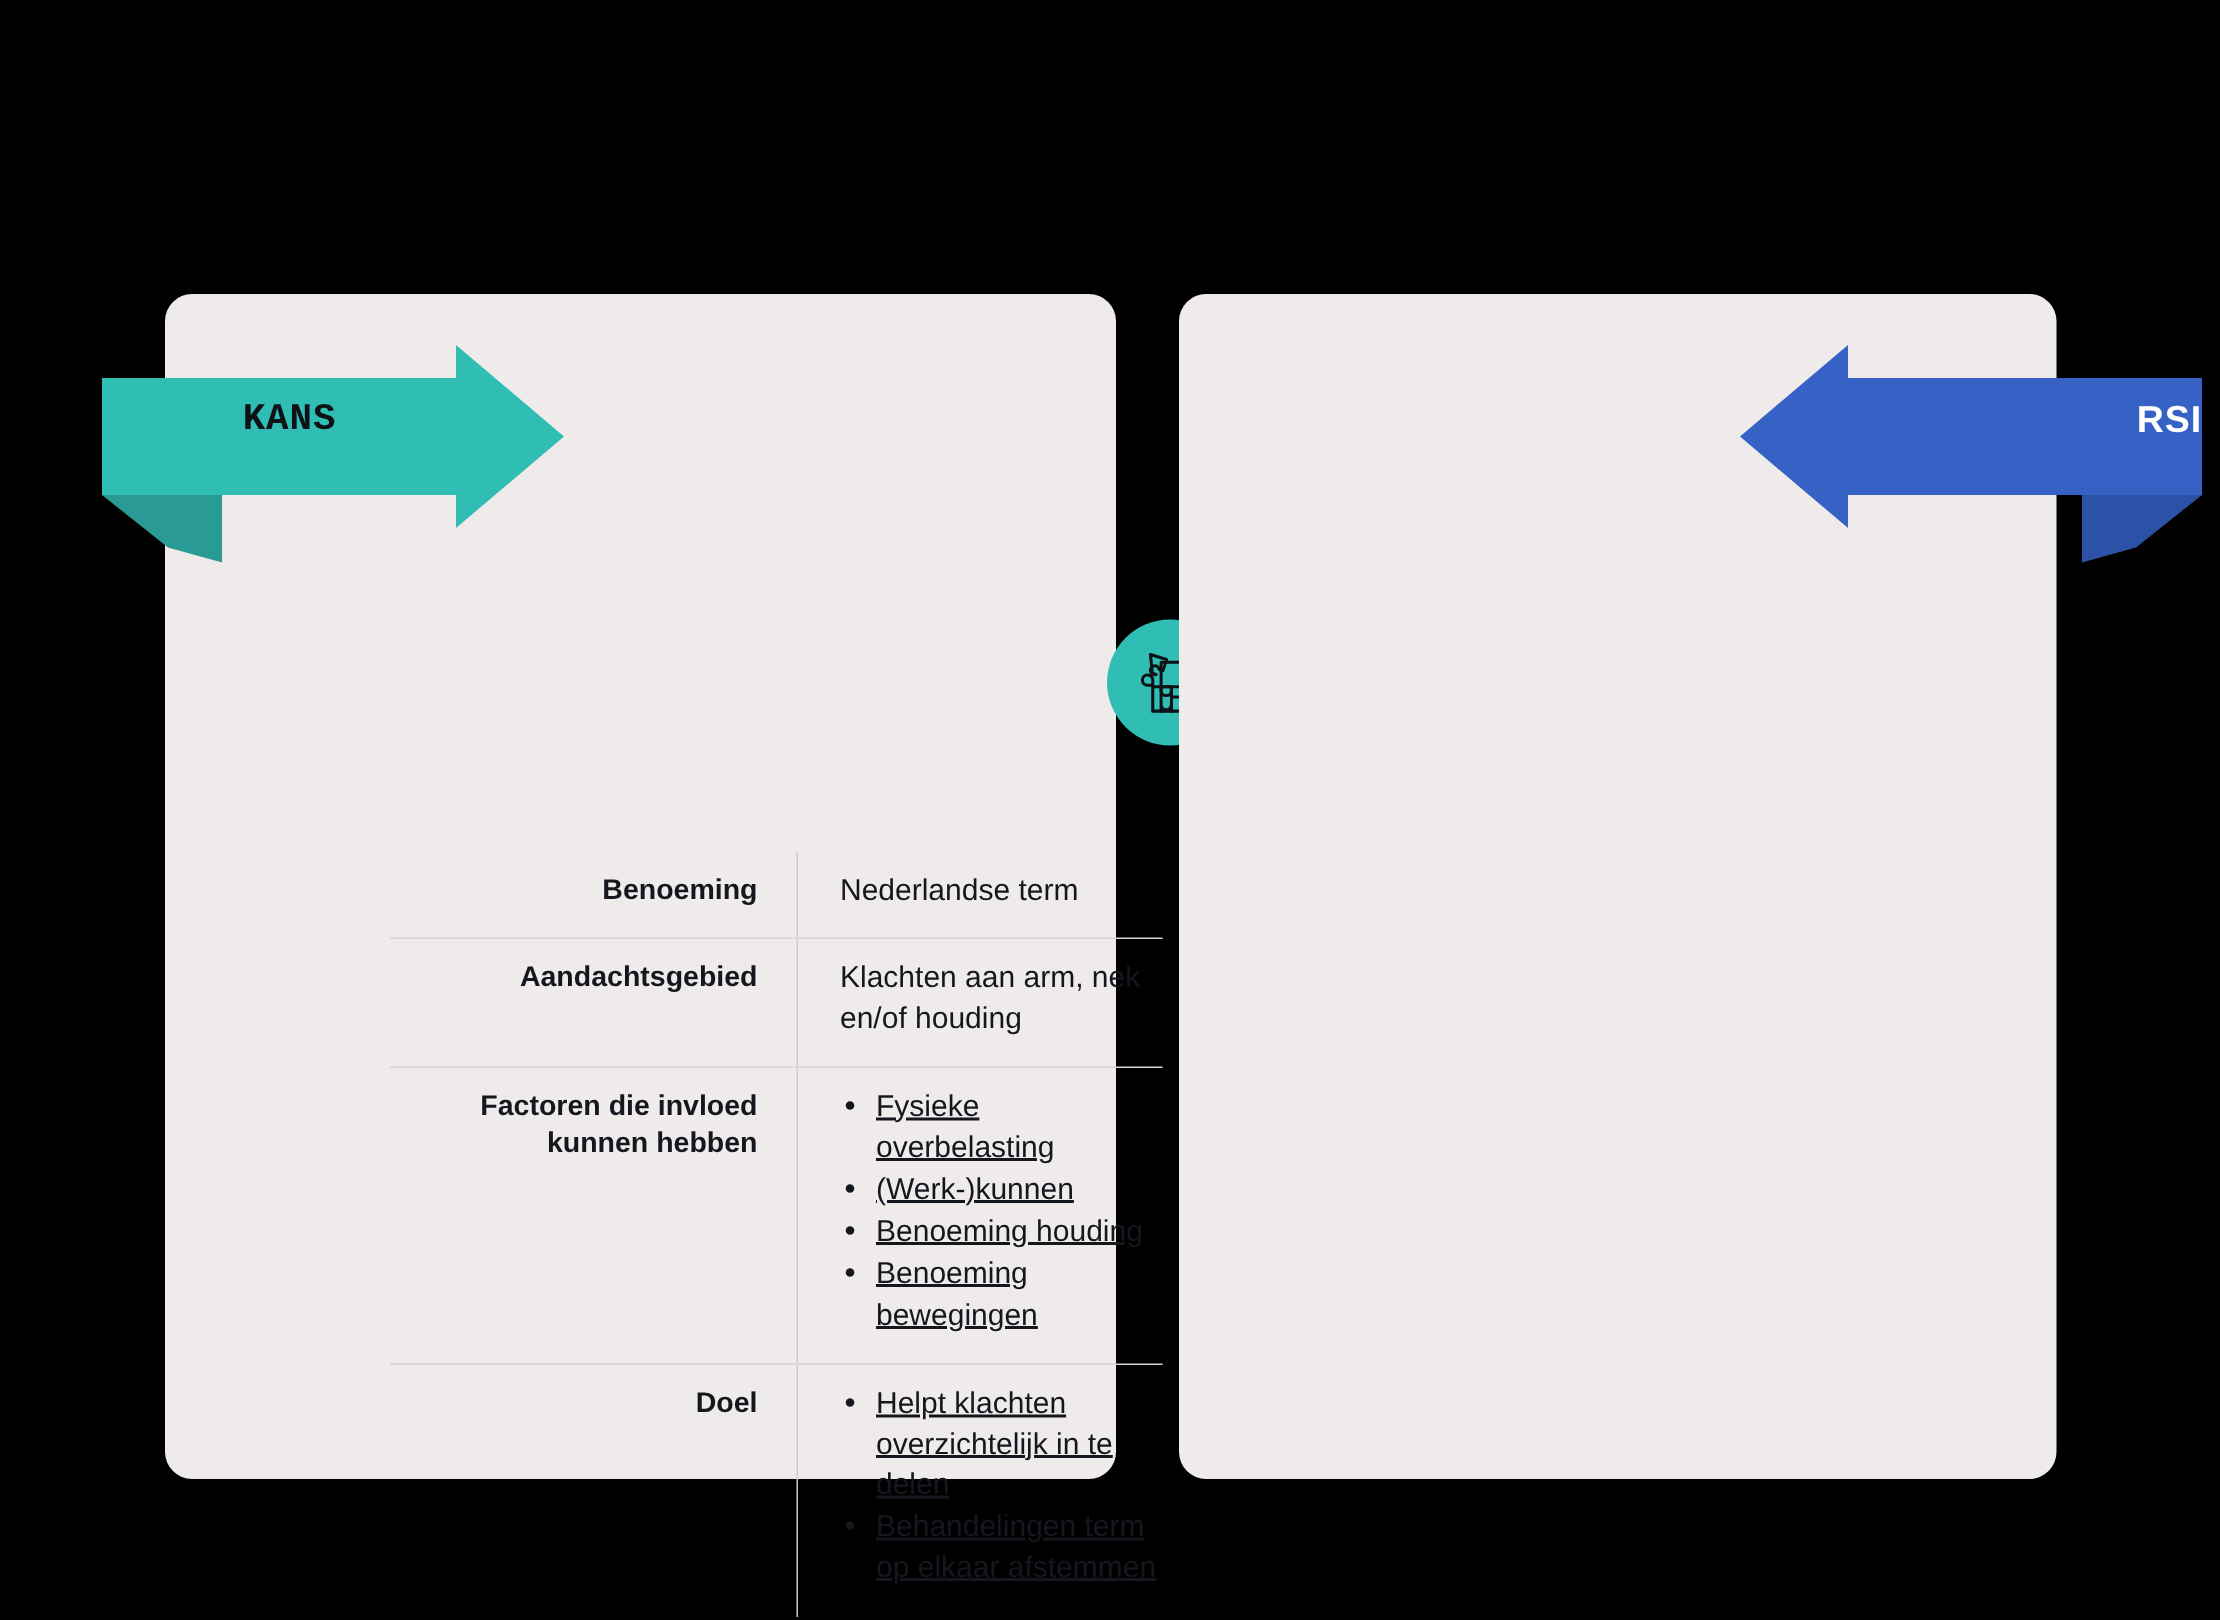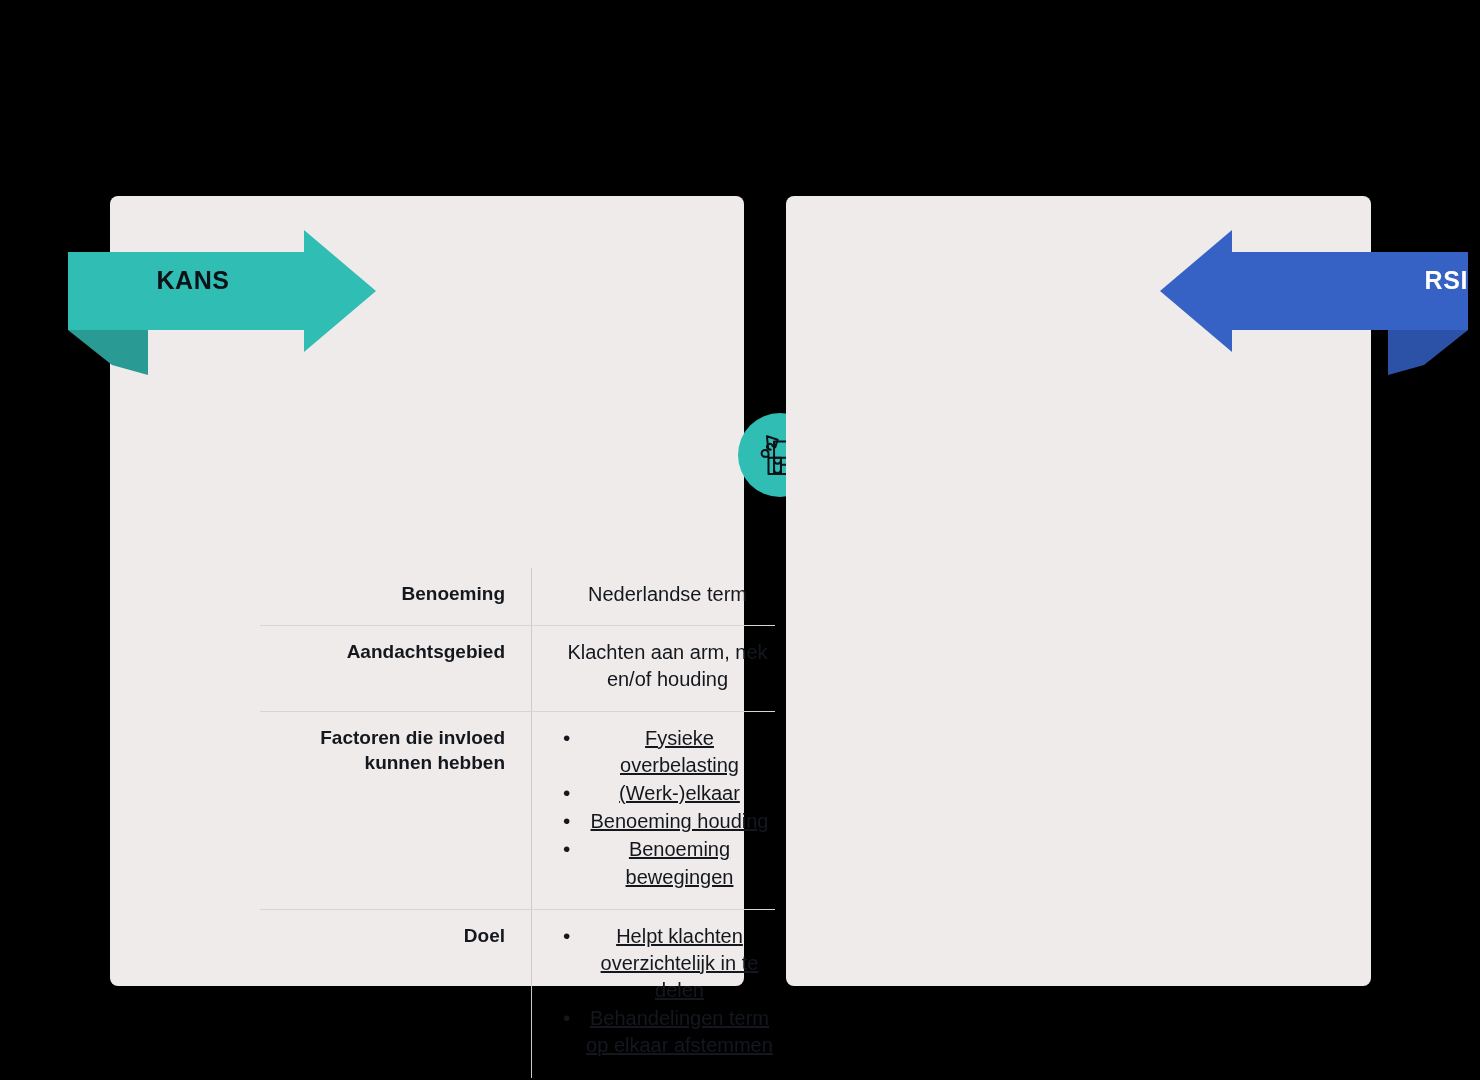--- a/index.html
+++ b/index.html
@@ -20,21 +20,21 @@
     left: 0; top: 0;
     width: 1480px;
     height: 1080px;
     background: #000000;
   }
 
   
   .card {
     position: absolute;
     background: #EFEBEA;
-    border-radius: 8px;
+    border-radius: 18px;
   }
   #card-kans { left: 110px; top: 196px; width: 634px; height: 790px; }
   #card-rsi  { left: 786px; top: 196px; width: 585px; height: 790px; }
 
   
   .badge {
     position: absolute;
     width: 84px;
     height: 84px;
     border-radius: 50%;
@@ -58,21 +58,21 @@
   .ribbon-label {
     position: absolute;
     top: 0;
     height: 100px;
     line-height: 100px;
     font-weight: bold;
     font-size: 25px;
     letter-spacing: 0.6px;
     white-space: nowrap;
   }
-  #label-kans { left: 0; width: 250px; text-align: center; color: #0E1116; }
+  #label-kans { left: 0; width: 250px; text-align: center; color: #0E1116; font-family: Liberation Mono, monospace; }
   #label-rsi  { left: 90px; width: 250px; text-align: right; color: #FFFFFF; }
 
   
   .info-table {
     position: absolute;
     border-collapse: collapse;
     table-layout: fixed;
   }
   #table-kans { left: 150px; top: 372px; width: 515px; }
 
@@ -84,21 +84,21 @@
   .info-table tr:last-child td { border-bottom: none; }
 
   .cell-label {
     text-align: right;
     font-weight: bold;
     color: #14181E;
     padding-right: 26px !important;
     line-height: 1.35;
   }
   .cell-value {
-    text-align: center;
+    text-align: left;
     color: #14181E;
     padding-left: 28px !important;
     border-left: 1.4px solid #CFC9C7;
     line-height: 1.36;
   }
 
   #table-kans .cell-label { font-size: 19px; width: 245px; }
   #table-kans .cell-value { font-size: 20px; }
 
   .cell-value ul {
@@ -155,21 +155,21 @@
           <td class="cell-label">Aandachtsgebied</td>
           <td class="cell-value">
             <span class="plain-value">Klachten aan arm, nek en/of houding</span>
           </td>
         </tr>
         <tr>
           <td class="cell-label">Factoren die invloed kunnen hebben</td>
           <td class="cell-value">
             <ul>
               <li>Fysieke overbelasting</li>
-              <li>(Werk-)elkaar</li>
+              <li>(Werk-)kunnen</li>
               <li>Benoeming houding</li>
               <li>Benoeming bewegingen</li>
             </ul>
           </td>
         </tr>
         <tr>
           <td class="cell-label">Doel</td>
           <td class="cell-value">
             <ul>
               <li>Helpt klachten overzichtelijk in te delen</li>

